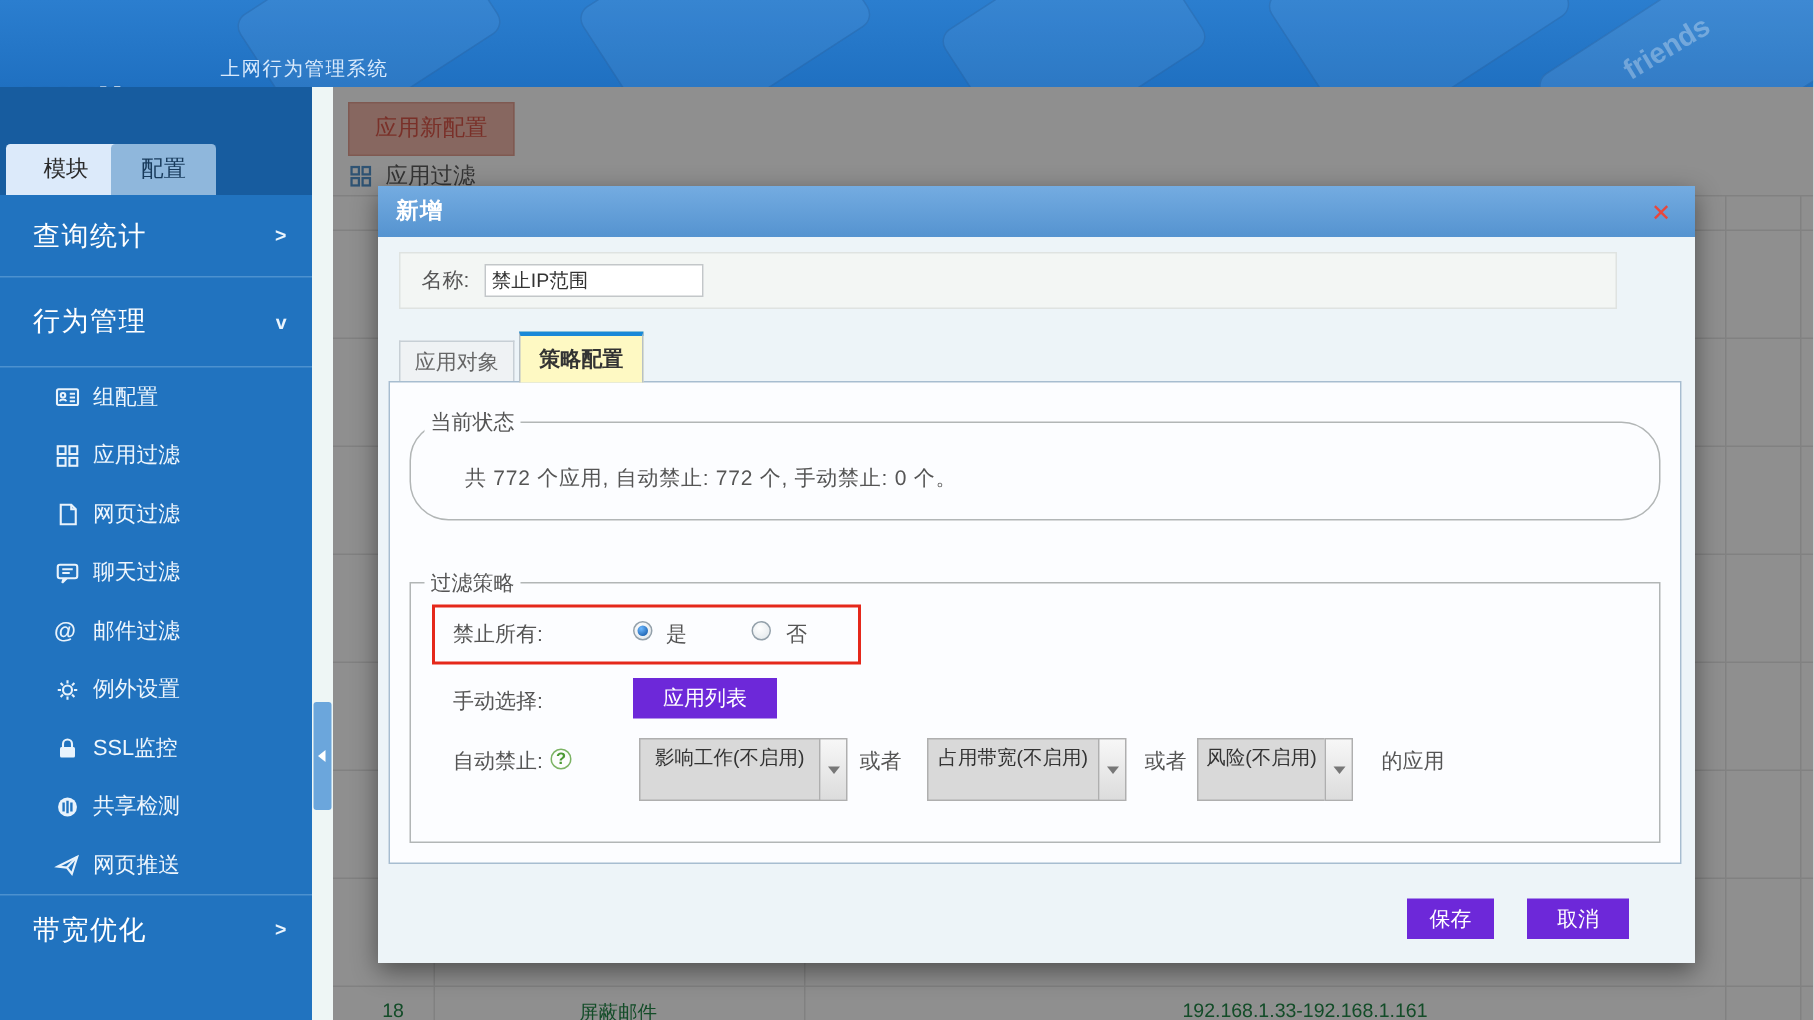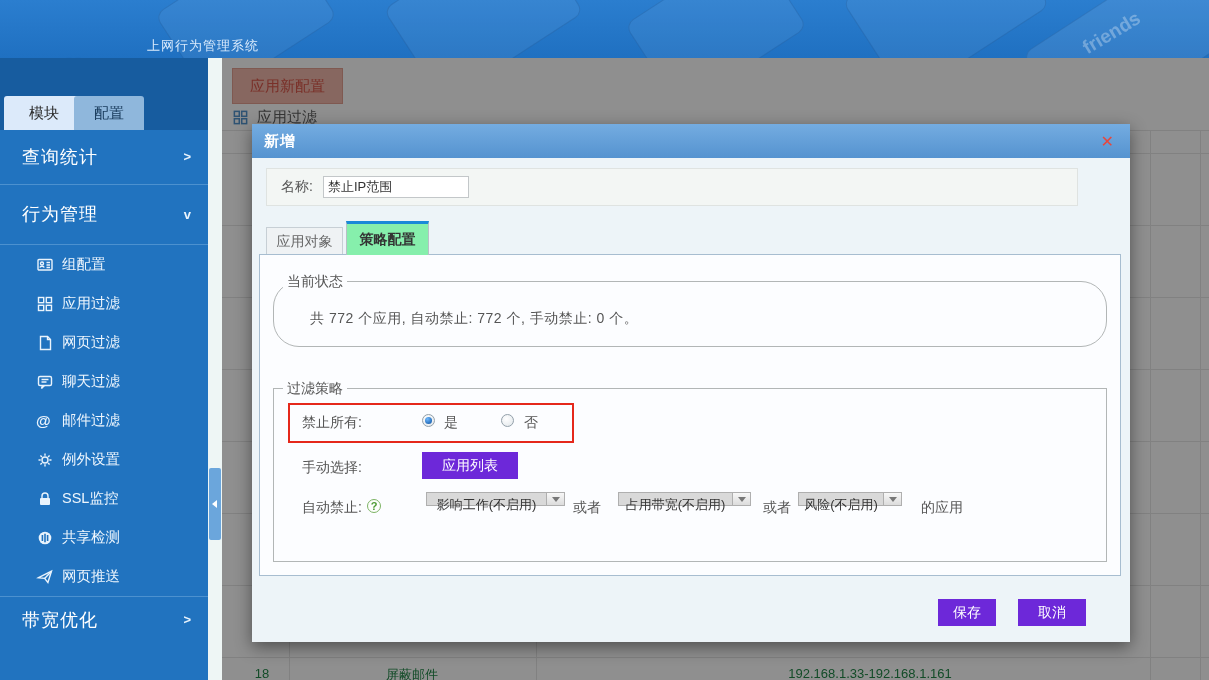--- a/index.html
+++ b/index.html
@@ -63,41 +63,41 @@
   .modal-title{position:absolute;left:12px;top:0;line-height:34px;color:#fff;font-size:15px;font-weight:bold;letter-spacing:1px;}
   .modal-close{position:absolute;right:16px;top:8px;color:#e8473c;font-size:16px;font-weight:bold;cursor:pointer;}
   .name-strip{position:absolute;left:14px;top:44px;width:812px;height:38px;background:#f3f6f4;
               border:1px solid #dfe3e1;box-sizing:border-box;display:flex;align-items:center;}
   .name-strip .lb{margin-left:14px;color:#555;font-size:14px;}
   .name-strip input{margin-left:10px;width:136px;height:20px;border:1px solid #c3c7c9;font-size:13px;
                     padding:0 4px;color:#333;background:#fff;font-family:inherit;}
   .mtab{position:absolute;text-align:center;font-size:14px;cursor:pointer;box-sizing:border-box;}
   .mtab.off{left:14px;top:103px;width:77px;height:28px;line-height:27px;background:#eff2f4;
             border:1px solid #c7cfd5;border-bottom:none;color:#666;}
-  .mtab.on{left:94px;top:97px;width:83px;height:34px;line-height:30px;background:#86efac;
+  .mtab.on{left:94px;top:97px;width:83px;height:34px;line-height:30px;background:#fef9c3;
            border:1px solid #b7c0c6;border-bottom:none;border-top:3px solid #1989d8;
            font-weight:bold;color:#333;z-index:3;}
   .tab-panel{position:absolute;left:7px;top:130px;width:862px;height:322px;background:#fcfdff;
              border:1px solid #a7bdd0;box-sizing:border-box;z-index:2;}
   .fset{position:absolute;border:1px solid #b2b6b6;box-sizing:border-box;}
   .fset .legend{position:absolute;top:-9px;left:9px;background:#fcfdff;padding:0 4px;color:#555;font-size:14px;}
   .fs1{left:13px;top:26px;width:834px;height:66px;border-radius:26px;}
   .fs1 .fs-text{position:absolute;left:36px;top:28px;color:#555;font-size:14px;letter-spacing:0.5px;}
   .fs2{left:13px;top:133px;width:834px;height:174px;}
   .redbox{position:absolute;left:14px;top:14px;width:286px;height:40px;border:2px solid #e5281b;box-sizing:border-box;}
   .lbl{position:absolute;color:#555;font-size:14px;}
   .radio{position:absolute;width:13px;height:13px;border-radius:50%;border:1px solid #93a0aa;box-sizing:border-box;
          background:radial-gradient(circle at 40% 35%,#ffffff,#dfe5e9);cursor:pointer;}
   .radio.sel::after{content:"";position:absolute;left:2px;top:2px;width:7px;height:7px;border-radius:50%;
                     background:radial-gradient(circle at 35% 30%,#6db8ff,#0a4f9e);}
   .btn-blue{background:#6d28d9;color:#fff;text-align:center;cursor:pointer;font-size:14px;}
   .btn-applist{position:absolute;left:148px;top:63px;width:96px;height:27px;line-height:27px;}
   .help{position:absolute;width:14px;height:14px;border-radius:50%;border:1px solid #7cb364;color:#4c9a33;
         font-size:11px;font-weight:bold;text-align:center;line-height:13px;background:#fdfefd;box-sizing:border-box;cursor:pointer;}
-  .dd{position:absolute;display:flex;height:14px;box-sizing:border-box;cursor:pointer;}
+  .dd{position:absolute;display:flex;height:42px;box-sizing:border-box;cursor:pointer;}
   .dd-val{flex:1;background:#d9d9d9;border:1px solid #afafaf;border-right:none;color:#333;font-size:13px;
           text-align:center;line-height:24px;white-space:nowrap;}
   .dd-arrow{width:17px;background:linear-gradient(#f7f7f7,#dcdcdc);border:1px solid #afafaf;
             display:flex;align-items:center;justify-content:center;}
   .dd-arrow i{width:0;height:0;border-left:4px solid transparent;border-right:4px solid transparent;border-top:5px solid #777;}
   .btn-save{position:absolute;left:686px;top:475px;width:58px;height:27px;line-height:27px;}
   .btn-cancel{position:absolute;left:766px;top:475px;width:68px;height:27px;line-height:27px;}
 </style>
 </head>
 <body>

